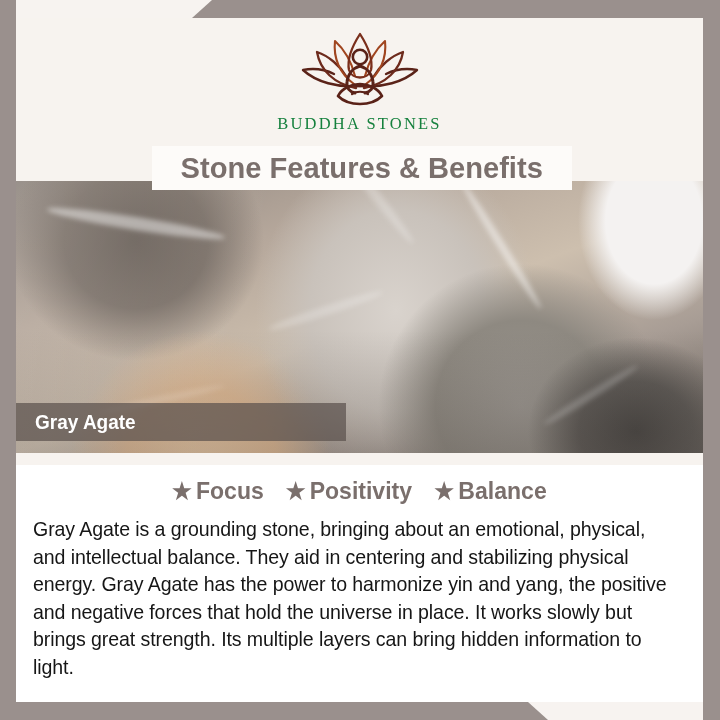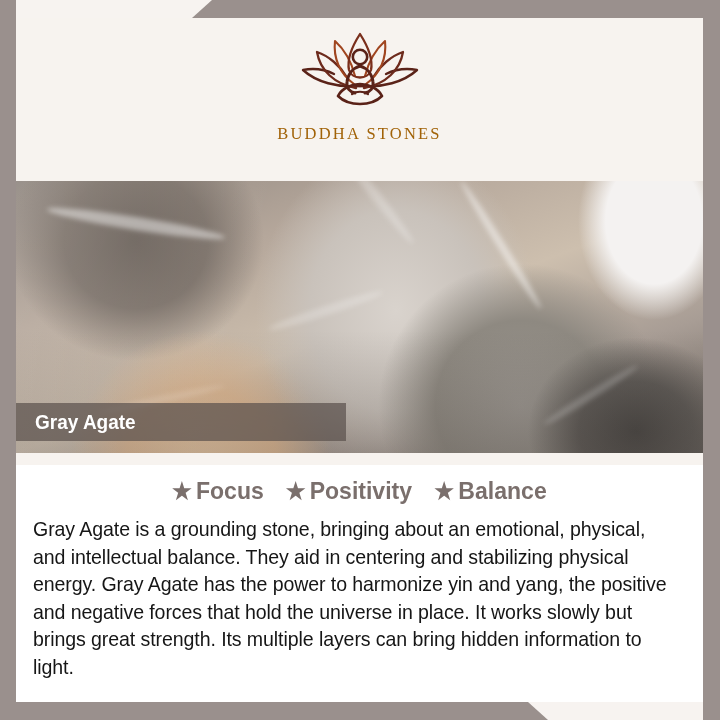--- a/index.html
+++ b/index.html
@@ -77,25 +77,25 @@
   .logo-wrap {
     position: absolute;
     left: 0; right: 0;
     top: 8px;
     display: flex;
     flex-direction: column;
     align-items: center;
   }
   .logo-mark { width: 168px; height: 80px; display: block; }
   .logo-word {
-    margin-top: 18px;
+    margin-top: 8px;
     font-family: "Liberation Serif", serif;
     font-size: 16.5px;
     letter-spacing: 2.2px;
-    color: #a16207;
+    color: #15803d;
     font-weight: 400;
   }
 
   
   .title-plate {
     position: absolute;
     left: 136px;
     top: 128px;
     width: 420px;
     height: 44px;
@@ -289,20 +289,23 @@
       <div class="streak s3"></div>
       <div class="streak s4"></div>
       <div class="streak s5"></div>
       <div class="streak s6"></div>
 
       <div class="caption">
         <span class="caption-text">Gray Agate</span>
       </div>
     </div>
 
+    <div class="title-plate">
+      <span class="title-text">Stone Features &amp; Benefits</span>
+    </div>
 
     <div class="body-area">
       <div class="body-topfade"></div>
 
       <div class="keywords">
         <span class="kw">
           <span class="star">★</span>
           <span>Focus</span>
         </span>
         <span class="kw">

